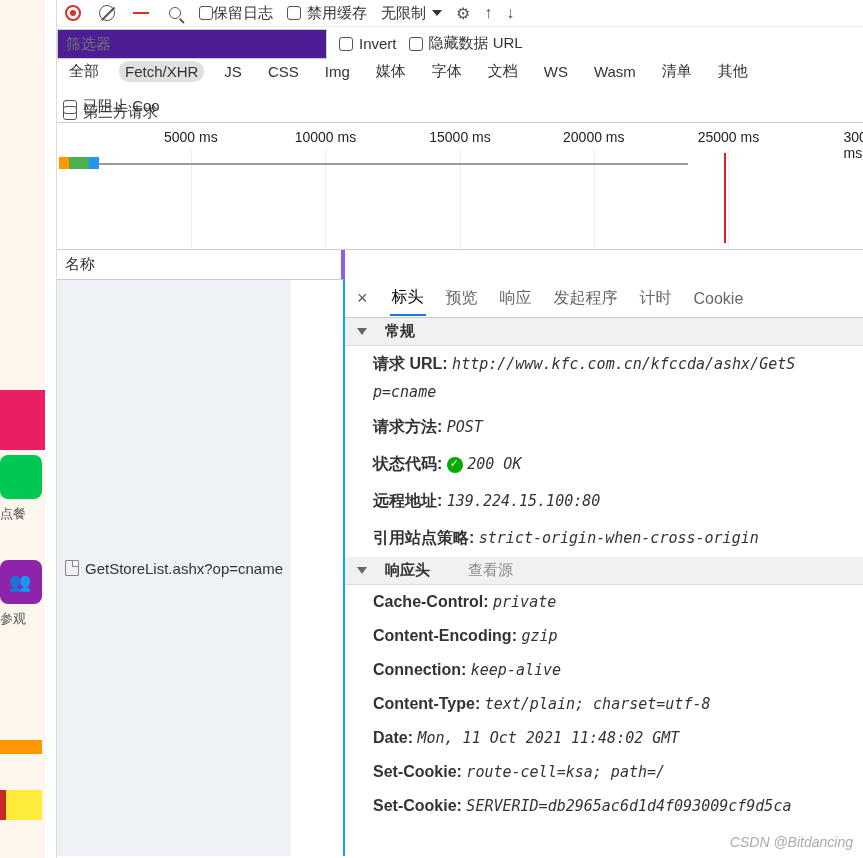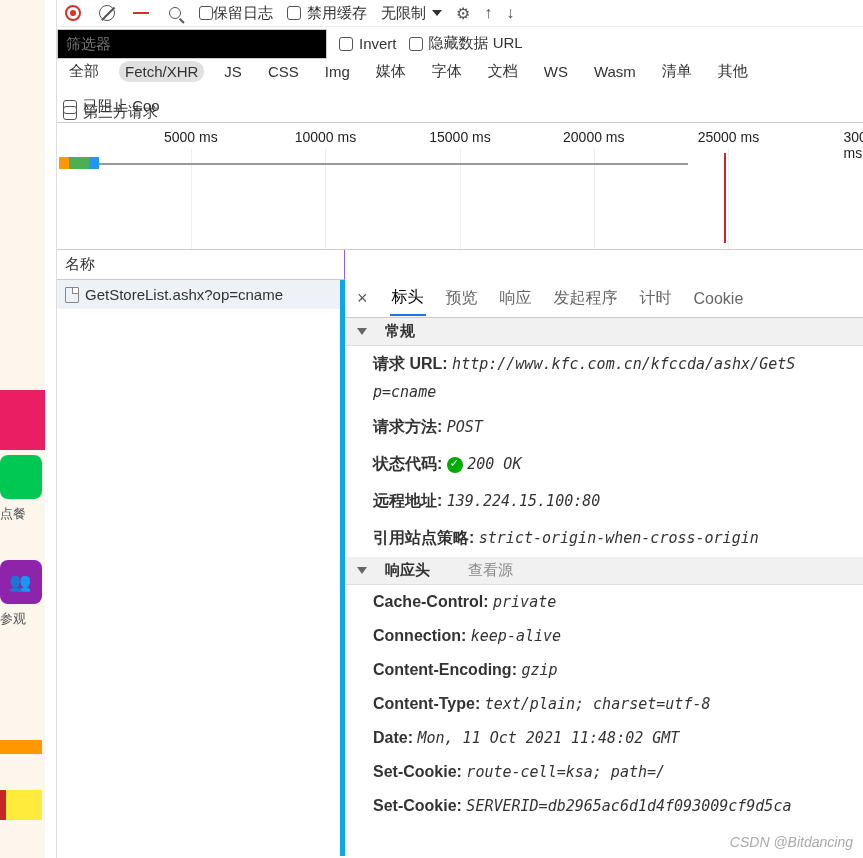--- a/index.html
+++ b/index.html
@@ -26,21 +26,21 @@
 .magnify { width: 12px; height: 12px; border: 1.5px solid #555; border-radius: 50%; position: relative; }
 .magnify::after { content:''; position:absolute; width:6px; height:1.5px; background:#555; transform:rotate(45deg); bottom:-3px; right:-5px; }
 .chk { width: 14px; height: 14px; border: 1.5px solid #555; border-radius: 3px; display: inline-block; }
 .tb-lbl { font-size: 15px; color: #333; }
 .dropdown { display:flex; align-items:center; gap:6px; font-size:15px; }
 .caret { width:0; height:0; border-left:5px solid transparent; border-right:5px solid transparent; border-top:6px solid #333; }
 .gear { font-size: 16px; color:#555; }
 .arrows { font-size: 16px; color:#555; }
 
 .filterbar { display: flex; align-items: center; gap: 12px; height: 34px; border-top: 1px solid #eee; }
-.filter-input { flex: 0 0 270px; height: 30px; border: 1px solid #ccc; padding: 0 8px; font-size: 15px; color: #888; background: #000000; }
+.filter-input { flex: 0 0 270px; height: 30px; border: 1px solid #ccc; padding: 0 8px; font-size: 15px; color: #888; background: #4c1d95; }
 .invert-lbl, .hide-lbl { display:flex; align-items:center; gap:6px; font-size:15px; }
 
 .typebar { display: flex; align-items: center; gap: 14px; height: 32px; padding: 0 6px; font-size: 15px; flex-wrap: wrap; }
 .type-item { color: #333; padding: 2px 6px; cursor: pointer; }
 .type-item.active { background: #e0e0e0; border-radius: 10px; }
 .blocked { display:flex; align-items:center; gap:6px; }
 
 .typebar2 { display:flex; align-items:flex-end; gap:8px; height: 30px; padding: 0 6px; font-size:15px; }
 
 .waterfall { height: 128px; border-top: 1px solid #ccc; border-bottom: 1px solid #ccc; position: relative; background:#fff; }
@@ -49,21 +49,21 @@
 .wf-tick { position: absolute; top: 26px; height: 100px; width: 1px; background: #eee; }
 .wf-bar { position: absolute; top: 34px; height: 12px; }
 .wf-seg1 { left: 2px; width: 10px; background: #ff9800; }
 .wf-seg2 { left: 12px; width: 20px; background: #4caf50; }
 .wf-seg3 { left: 32px; width: 10px; background: #2196f3; }
 .wf-line { position:absolute; top:40px; left:42px; right:175px; height:2px; background:#999; }
 .wf-marker { position:absolute; top:30px; left: calc(25000/30000*100% - 5px); width:2px; height: 90px; background:#c62828; }
 
 .name-header { height: 30px; border-bottom: 1px solid #ccc; padding: 4px 8px; font-size: 15px; display:flex; align-items:center; }
 .split { display: flex; height: calc(858px - 26px - 34px - 32px - 30px - 128px - 30px - 2px); }
-.name-col { width: 288px; border-right: 5px solid #0ea5e9; display:flex; flex-direction:column;justify-content:space-between; }
+.name-col { width: 288px; border-right: 2px solid #0ea5e9; display:flex; flex-direction:row;justify-content:space-between; }
 .req-row { display:flex; align-items:center; gap:6px; padding: 6px 8px; background:#eef1f5; font-size:15px; }
 .file-icon { width:14px; height:16px; border:1px solid #888; border-radius:1px; position:relative; }
 .file-icon::after { content:''; position:absolute; top:0; right:0; width:5px; height:5px; background:#fff; border-left:1px solid #888; border-bottom:1px solid #888; }
 .name-footer { margin-top:auto; border-top:1px solid #ccc; padding:4px 6px; font-size:14px; color:#333; }
 
 .details { flex: 1; display:flex; flex-direction:column; overflow:hidden; white-space: nowrap; }
 .tabs { display:flex; align-items:center; height: 38px; border-bottom: 1px solid #ccc; gap: 18px; padding: 0 8px; font-size:16px; color:#666; }
 .close-x { font-size:18px; color:#555; cursor:pointer; padding: 0 4px; }
 .tab { padding: 6px 2px; cursor:pointer; }
 .tab.active { color: #000000; border-bottom: 2px solid #1a73e8; }
@@ -178,21 +178,21 @@
     <span class="wf-tick" style="left:66.6%"></span>
     <span class="wf-tick" style="left:83.3%"></span>
     <div class="wf-bar wf-seg1"></div>
     <div class="wf-bar wf-seg2"></div>
     <div class="wf-bar wf-seg3"></div>
     <div class="wf-line"></div>
     <div class="wf-marker"></div>
   </div>
 
   <div style="display:flex">
-    <div class="name-header" style="width:288px;border-right:1px solid #8b5cf6">名称</div>
+    <div class="name-header" style="width:288px;border-right:4px solid #8b5cf6">名称</div>
     <div style="flex:1"></div>
   </div>
 
   <div class="split">
     <div class="name-col">
       <div class="req-row">
         <span class="file-icon"></span>
         <span>GetStoreList.ashx?op=cname</span>
       </div>
     </div>
@@ -218,22 +218,22 @@
       <div class="kv"><b>状态代码:</b> <span class="status-dot"></span> <span class="mono">200 OK</span></div>
       <div class="kv"><b>远程地址:</b> <span class="mono">139.224.15.100:80</span></div>
       <div class="kv"><b>引用站点策略:</b> <span class="mono">strict-origin-when-cross-origin</span></div>
 
       <div class="section-h">
         <span class="tri"></span>
         <span>响应头</span>
         <span class="viewsrc">查看源</span>
       </div>
       <div class="kv"><b>Cache-Control:</b> <span class="mono">private</span></div>
+      <div class="kv"><b>Content-Encoding:</b> <span class="mono">gzip</span></div>
       <div class="kv"><b>Connection:</b> <span class="mono">keep-alive</span></div>
-      <div class="kv"><b>Content-Encoding:</b> <span class="mono">gzip</span></div>
       <div class="kv"><b>Content-Type:</b> <span class="mono">text/plain; charset=utf-8</span></div>
       <div class="kv"><b>Date:</b> <span class="mono">Mon, 11 Oct 2021 11:48:02 GMT</span></div>
       <div class="kv"><b>Set-Cookie:</b> <span class="mono">route-cell=ksa; path=/</span></div>
       <div class="kv"><b>Set-Cookie:</b> <span class="mono">SERVERID=db2965ac6d1d4f093009cf9d5ca</span></div>
     </div>
   </div>
 
 </div>
 
 <div class="watermark">CSDN @Bitdancing</div>

